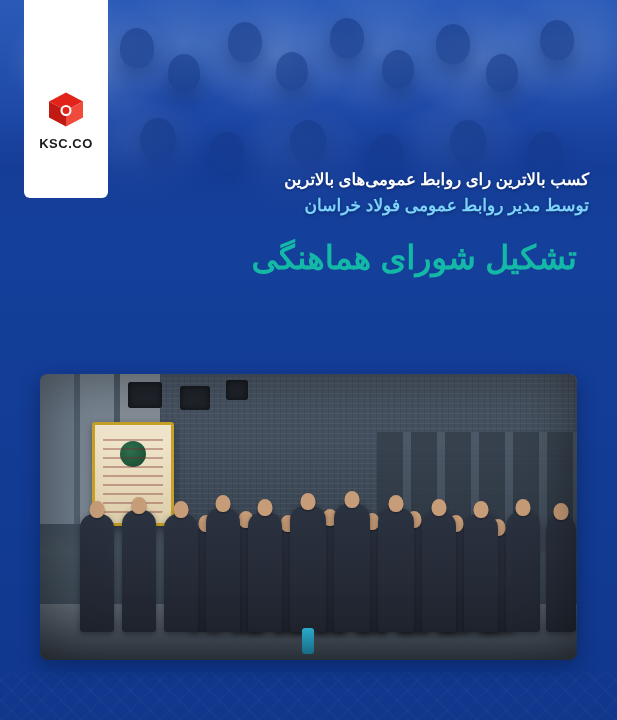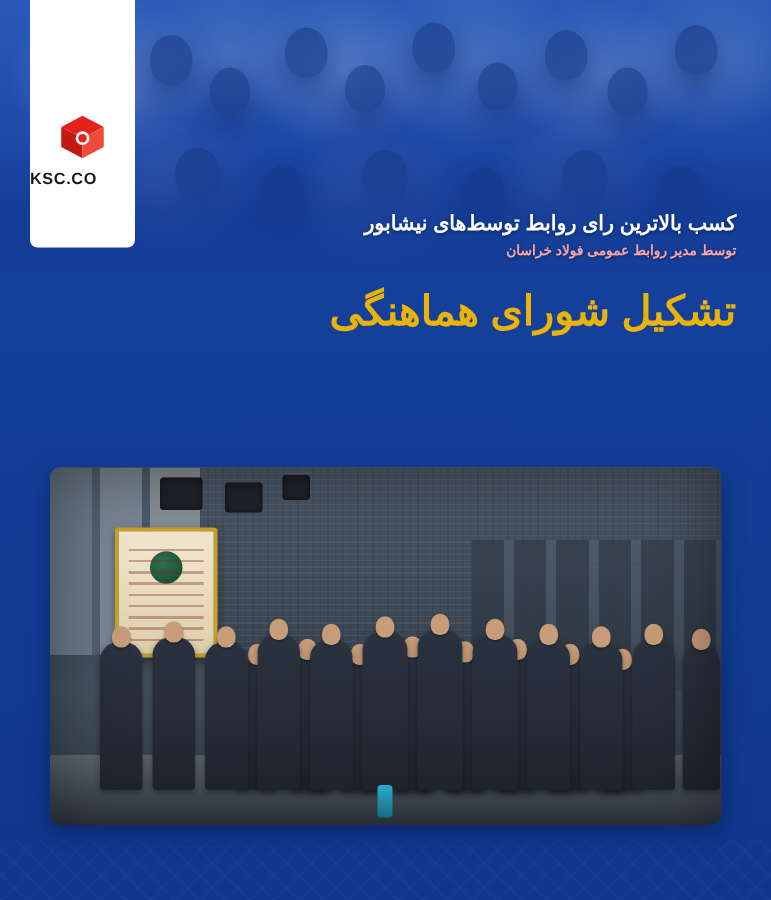--- a/index.html
+++ b/index.html
@@ -67,20 +67,21 @@
     height: 198px;
     background: #ffffff;
     border-bottom-left-radius: 6px;
     border-bottom-right-radius: 6px;
   }
   .logo-wrap {
     position: absolute;
     left: 50%;
     top: 120px;
     transform: translate(-50%, -50%);
+    text-align: center;
     width: 84px;
   }
   .logo-mark {
     width: 40px;
     height: 40px;
     margin: 0 auto 6px auto;
     display: block;
   }
   .logo-text {
     font-family: "Liberation Sans", sans-serif;
@@ -124,33 +125,33 @@
   }
   .kicker {
     color: #ffffff;
     font-size: 16.5px;
     font-weight: bold;
     line-height: 1.45;
     margin: 0 0 2px 0;
     text-shadow: 0 1px 3px rgba(5,25,70,0.55);
   }
   .kicker-2 {
-    color: #fca5a5;
-    font-size: 11px;
+    color: #7dd3fc;
+    font-size: 17px;
     font-weight: bold;
     line-height: 1.45;
     margin: 0 0 16px 0;
     text-shadow: 0 1px 3px rgba(5,25,70,0.55);
   }
   .headline {
-    color: #eab308;
+    color: #14b8a6;
     font-size: 33px;
     font-weight: bold;
     line-height: 1.38;
-    margin: 0;
+    margin: 12px;
     letter-spacing: 0px;
   }
   .headline .ln {
     display: block;
   }
 
   
   .photo-card {
     position: absolute;
     left: 40px;
@@ -317,21 +318,21 @@
       </svg>
       <div class="logo-text">KSC.CO</div>
     </div>
   </div>
 
   <div class="body-bg">
     <div class="pattern-strip"></div>
   </div>
 
   <div class="text-block">
-    <p class="kicker">کسب بالاترین رای روابط توسط‌های نیشابور</p>
+    <p class="kicker">کسب بالاترین رای روابط عمومی‌های بالاترین</p>
     <p class="kicker-2">توسط مدیر روابط عمومی فولاد خراسان</p>
     <h1 class="headline">
       <span class="ln">تشکیل شورای هماهنگی</span>
     </h1>
   </div>
 
   <div class="photo-card">
     <div class="photo-scene">
       <div class="wall"></div>
       <div class="wall-tex"></div>

